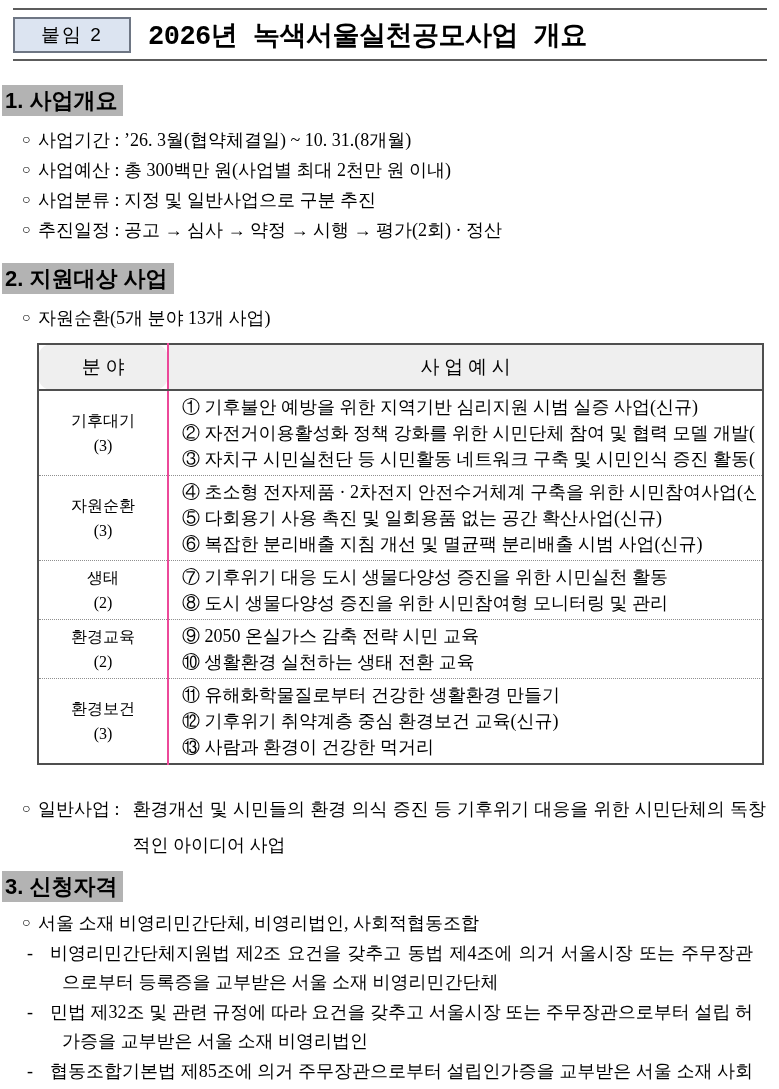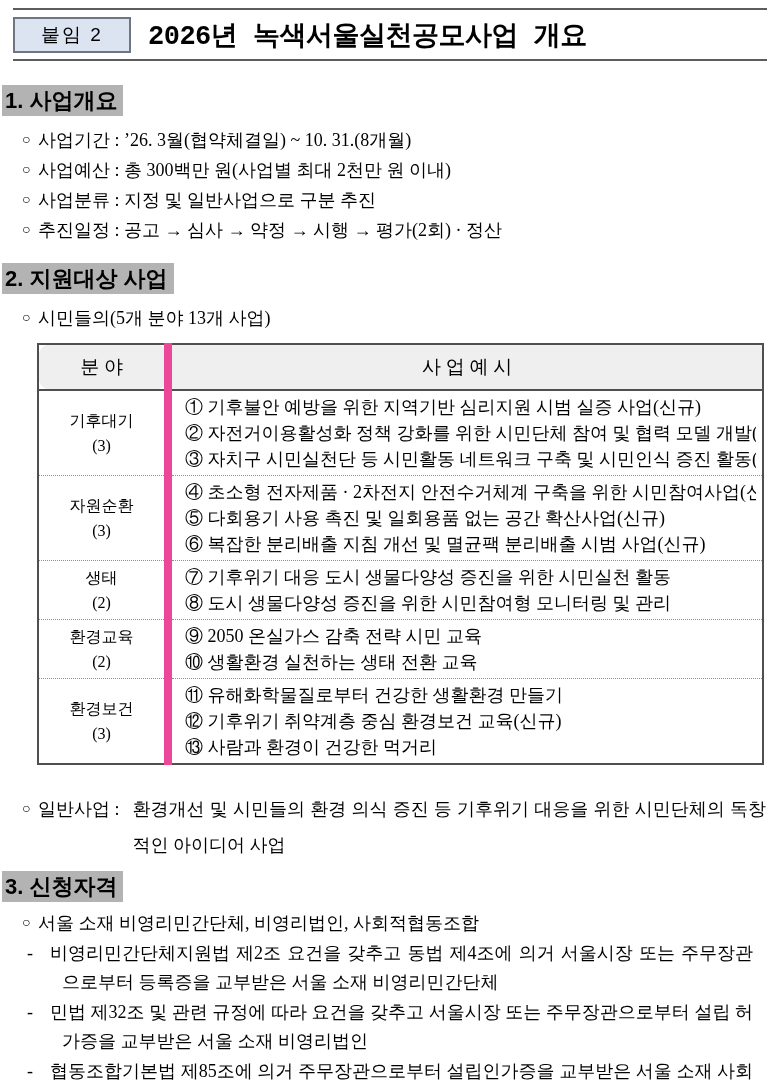--- a/index.html
+++ b/index.html
@@ -79,21 +79,21 @@
   }
   .ptable col.c1 { width: 130px; }
   .ptable th {
     background: #efefef;
     font-weight: normal;
     font-size: 19px;
     padding: 9px 0;
     border-bottom: 2px solid #4f4f4f;
     text-align: center;
   }
-  .cat-h, td.cat { border-right: 8px solid #ec4899; border-radius: 14px; }
+  .cat-h, td.cat { border-right: 2px solid #ec4899; border-radius: 14px; }
   .ptable tbody tr + tr td { border-top: 1px dotted #8f8f8f; }
   td.cat {
     text-align: center;
     vertical-align: middle;
     font-size: 16px;
     line-height: 25px;
     padding: 4px 0;
   }
   td.items { padding: 3px 6px 3px 13px; vertical-align: middle; }
   .pline {
@@ -164,21 +164,21 @@
       <span class="otext">추진일정 : 공고 → 심사 → 약정 → 시행 → 평가(2회) · 정산</span>
     </div>
   </div>
 
   <div class="hwrap hw2">
     <span class="sec-heading">2. 지원대상 사업</span>
   </div>
   <div class="olist">
     <div class="oitem">
       <span class="omarker">○</span>
-      <span class="otext">시민들의(5개 분야 13개 사업)</span>
+      <span class="otext">자원순환(5개 분야 13개 사업)</span>
     </div>
   </div>
 
   <table class="ptable">
     <colgroup>
         <col class="c1">
         <col>
       </colgroup>
     <thead>
       <tr>

